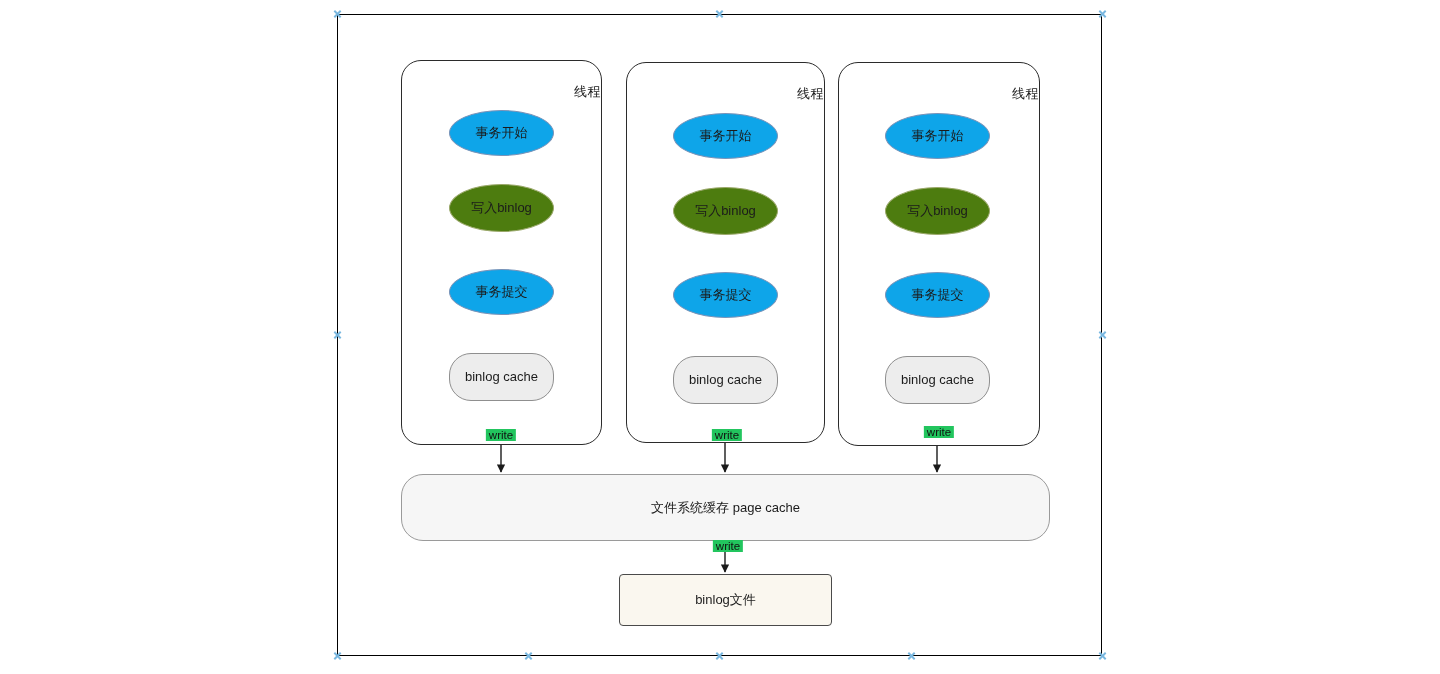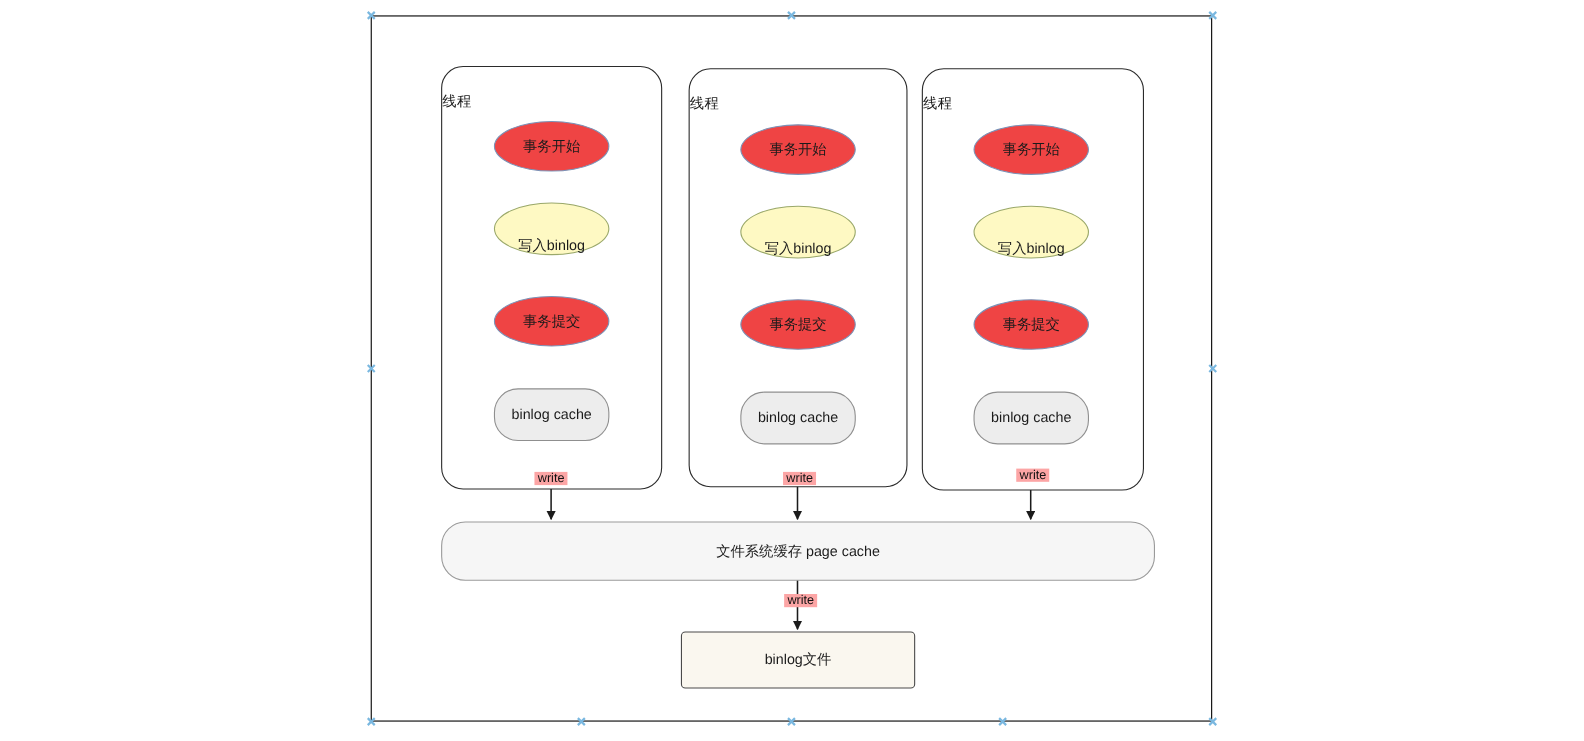--- a/index.html
+++ b/index.html
@@ -52,69 +52,68 @@
   .thread-box {
     position: absolute;
     border: 1.3px solid #2b2b2b;
     border-radius: 20px;
     box-sizing: border-box;
     background: #ffffff;
   }
   .thread-title {
     position: absolute;
     width: 100%;
-    text-align: left;
+    text-align: right;
     font-size: 13px;
     color: #1b1b1b;
     top: 22px;
     letter-spacing: 0.5px;
   }
 
   .node {
     position: absolute;
     box-sizing: border-box;
     display: flex;
     align-items: center;
     justify-content: center;
     font-size: 13px;
     color: #1b1b1b;
     text-align: center;
     line-height: 1.2;
     border-radius: 22px;
   }
   .ellipse-blue {
     border-radius: 50%;
-    background: #ef4444;
+    background: #0ea5e9;
     border: 1.2px solid #7a93b8;
   }
   .ellipse-green {
     border-radius: 50%;
-    background: #fef9c3;
+    background: #4d7c0f;
     border: 1.2px solid #9aa86a;
-    align-items: flex-end;
   }
   .rect-grey {
     background: #ededed;
     border: 1.2px solid #8f8f8f;
   }
   .rect-lightgrey {
     background: #f6f6f6;
     border: 1.2px solid #9a9a9a;
   }
   .rect-cream {
     background: #faf7ef;
     border: 1.2px solid #4a4a4a;
     border-radius: 4px;
   }
 
   .edge-label {
     position: absolute;
     font-size: 11.5px;
     color: #111111;
-    background: #fca5a5;
+    background: #22c55e;
     padding: 0 3px;
     white-space: nowrap;
     transform: translateX(-50%);
   }
 
   svg.wires {
     position: absolute;
     left: 0; top: 0;
     width: 1440px;
     height: 674px;
@@ -216,21 +215,21 @@
     <span>写入binlog</span>
   </div>
   <div class="node ellipse-blue" style="left:885px; top:272px; width:105px; height:46px;">
     <span>事务提交</span>
   </div>
   <div class="node rect-grey" style="left:885px; top:356px; width:105px; height:48px;">
     <span>binlog cache</span>
   </div>
   <div class="edge-label" style="left:939px; top:426px;">write</div>
 
-  <div class="node rect-lightgrey" style="left:401px; top:474px; width:649px; height:54px;">
+  <div class="node rect-lightgrey" style="left:401px; top:474px; width:649px; height:67px;">
     <span>文件系统缓存 page cache</span>
   </div>
   <div class="edge-label" style="left:728px; top:540px;">write</div>
 
   <div class="node rect-cream" style="left:619px; top:574px; width:213px; height:52px;">
     <span>binlog文件</span>
   </div>
 
 </div>
 

